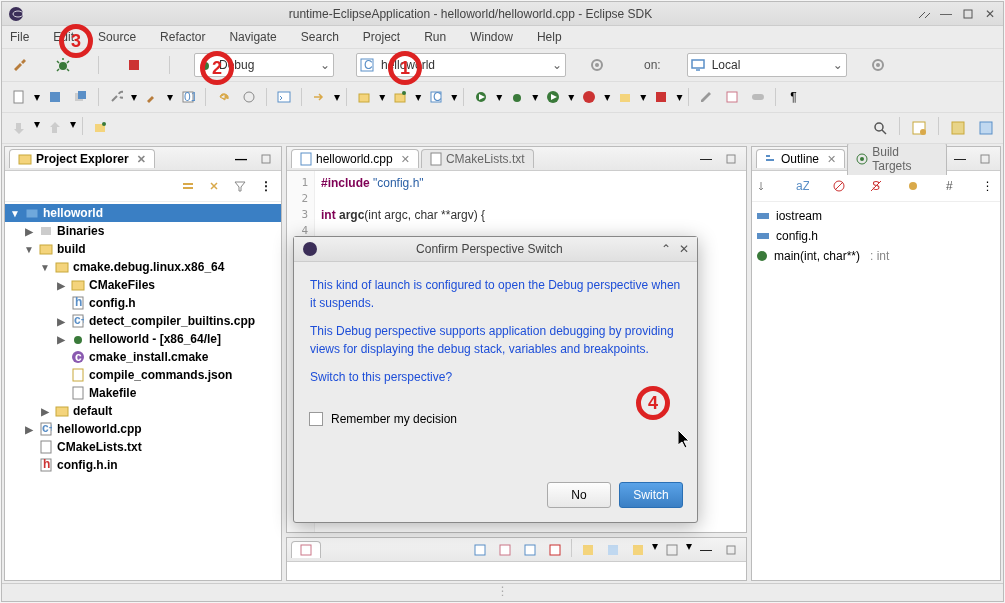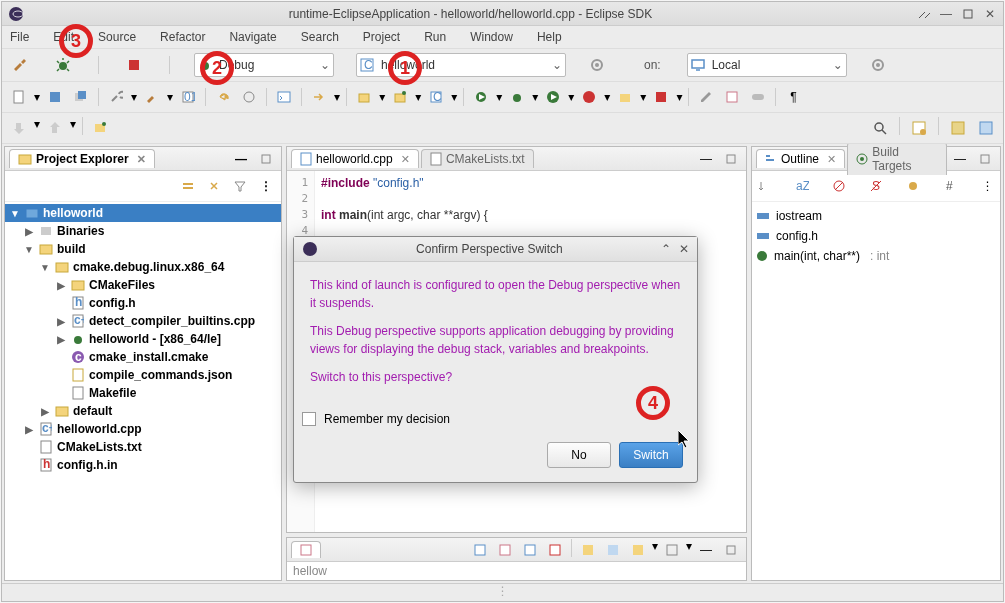--- a/index.html
+++ b/index.html
@@ -64,26 +64,26 @@
 .outline-toolbar { display: flex; justify-content: flex-end; gap: 20px; padding: 4px; border-bottom: 1px solid #eee; }
 .outline-list { flex: 1; padding: 4px 2px; }
 .outline-item { display: flex; align-items: center; gap: 6px; padding: 3px 2px; }
 .ret-type { color: #888; margin-left: 4px; }
 
 .dialog { position: absolute; left: 293px; top: 236px; width: 405px; background: #ececec; border: 1px solid #888; box-shadow: 0 4px 20px rgba(0,0,0,0.3); border-radius: 3px; }
 .dlg-title { display: flex; align-items: center; background: linear-gradient(#f0f0f0, #e0e0e0); padding: 4px 8px; border-bottom: 1px solid #ccc; }
 .dlg-title .app-icon svg { width: 16px; height: 16px; }
 .dlg-title .t { flex: 1; text-align: center; color: #444; font-weight: normal; }
 .dlg-title .dlg-ctrl { display: flex; gap: 8px; color: #555; }
-.dlg-body { padding: 14px 16px 10px; color: #a21caf; line-height: 1.5; }
+.dlg-body { padding: 14px 16px 10px; color: #1d4ed8; line-height: 1.5; }
 .dlg-body p { margin-bottom: 10px; }
-.dlg-check { display: flex; align-items: center; gap: 8px; padding: 6px 8px 10px; }
+.dlg-check { display: flex; align-items: center; gap: 8px; padding: 6px 15px 10px; }
 .dlg-check .box { width: 14px; height: 14px; border: 1px solid #999; background: #fff; }
 .dlg-buttons { display: flex; justify-content: flex-end; gap: 8px; padding: 6px 14px 14px; }
-.dlg-btn { min-width: 64px; height: 26px; border: 1px solid #aaa; background: linear-gradient(#fdfdfd, #e8e8e8); border-radius: 3px; display: flex; align-items: center; justify-content: center; }
+.dlg-btn { min-width: 64px; height: 26px; border: 1px solid #aaa; background: linear-gradient(#fdfdfd, #e8e8e8); border-radius: 3px; display: flex; align-items: center; justify-content: center; margin-top: 40px; }
 .dlg-btn.primary { background: linear-gradient(#5aa3e8, #3a7fc4); border-color: #2a6fb4; color: #fff; }
 
 .callout { position: absolute; width: 34px; height: 34px; border: 5px solid #d22; border-radius: 50%; background: transparent; display: flex; align-items: center; justify-content: center; color: #d22; font-weight: bold; font-size: 18px; pointer-events: none; }
 .cursor { position: absolute; left: 678px; top: 430px; pointer-events: none; }
 
 svg { display: block; }
 </style>
 </head>
 <body>
 
@@ -602,21 +602,21 @@
               <div>3</div>
               <div>4</div>
               <div>5</div>
               <div>6</div>
               <div>7</div>
               <div>8</div>
           </div>
           <div class="code">
             <div><span class="kw">#include </span><span class="str">"config.h"</span></div>
             <div>&nbsp;</div>
-            <div><span class="kw">int </span><b>main</b><span>(int argc, char **argv) {</span></div>
+            <div><span class="kw">int </span><b>argc</b><span>(int argc, char **argv) {</span></div>
           </div>
         </div>
       </div>
       <div class="panel bottom-panel">
         <div class="p-header">
           <div class="p-tab">
             <span>
                 <svg width="12" height="12">
                   <rect x="1" y="1" width="10" height="10" fill="#fff" stroke="#c78"></rect>
                 </svg>
@@ -667,21 +667,20 @@
               </span>
             <span class="caret">▾</span>
             <span class="tb-btn">—</span>
             <span class="tb-btn">
                 <svg width="10" height="10">
                   <rect x="1" y="1" width="8" height="8" fill="none" stroke="#888"></rect>
                 </svg>
               </span>
           </div>
         </div>
-        <div style="padding:2px 6px; color:#888">hellow</div>
       </div>
     </div>
 
     <div class="right-pane">
       <div class="panel" style="flex:1">
         <div class="p-header">
           <div class="p-tab">
             <span>
                 <svg width="12" height="12">
                   <rect x="1" y="2" width="4" height="2" fill="#5a8fc7"></rect>

